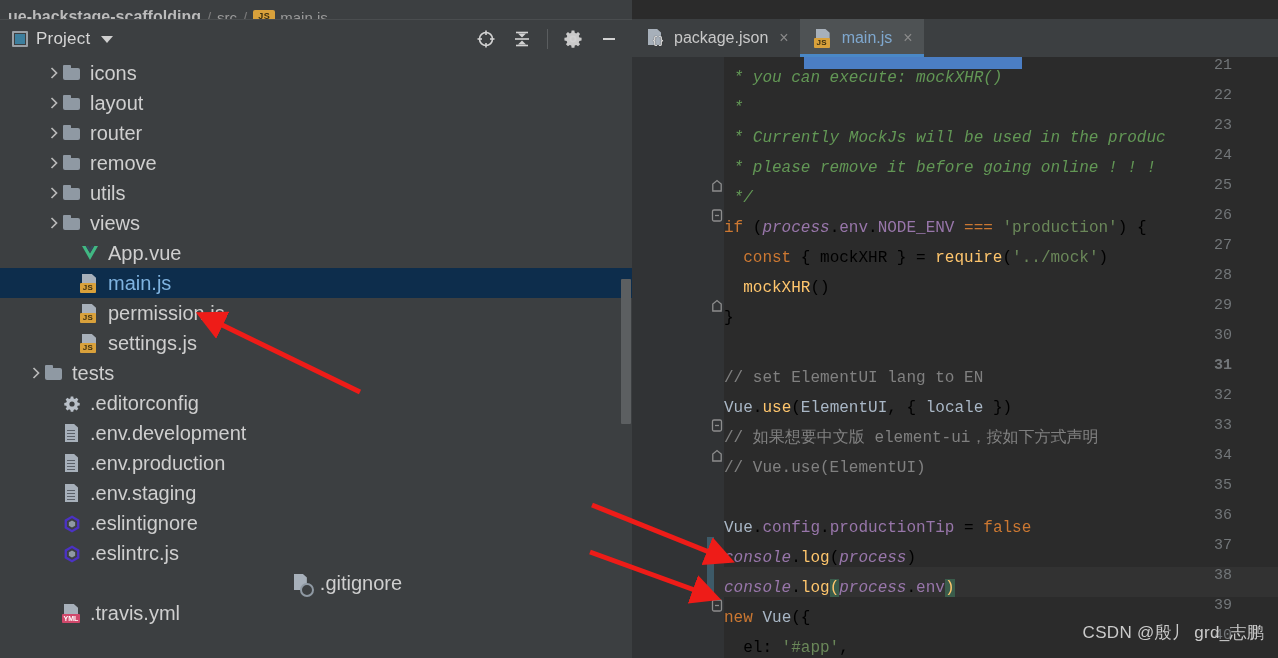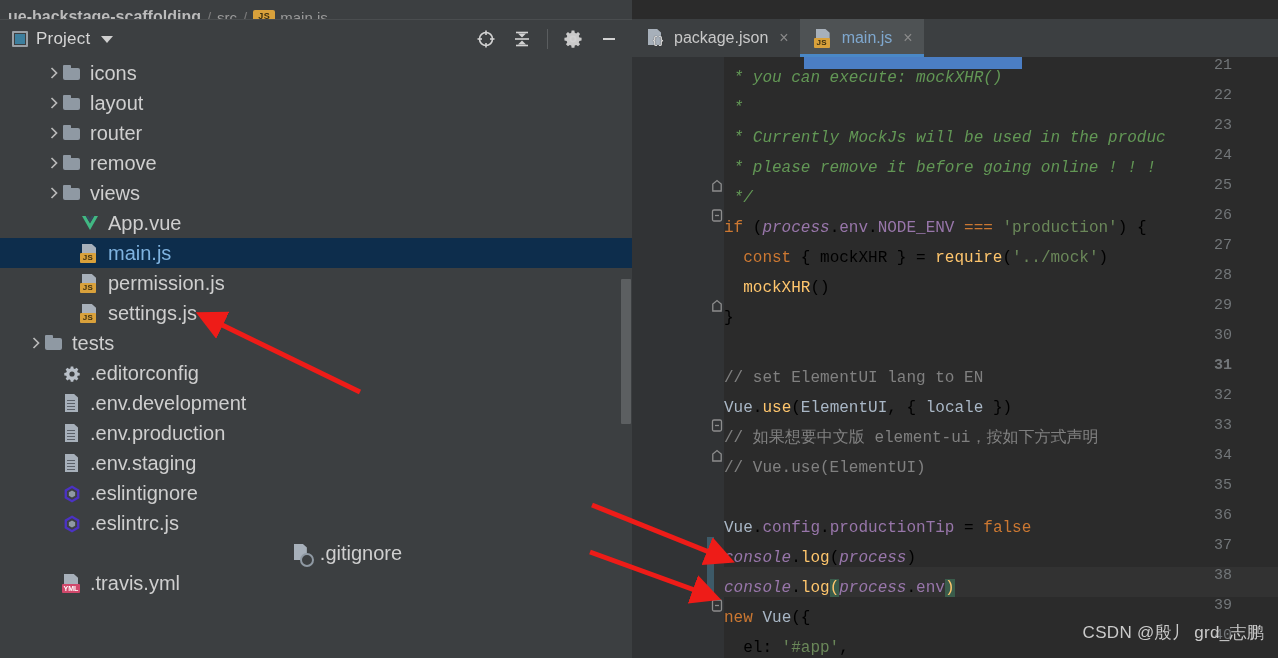--- a/index.html
+++ b/index.html
@@ -402,20 +402,29 @@
           <span class="ficon ic-folder"></span>
           <span class="label">remove</span>
         </div>
         <div class="tree-row" style="padding-left: 46px;">
           <span class="arrow">
             <svg width="10" height="14" viewBox="0 0 10 14">
               <polyline points="2.5,2 7.5,7 2.5,12" fill="none" stroke="#b9b9b9" stroke-width="1.7"></polyline>
             </svg>
           </span>
           <span class="ficon ic-folder"></span>
+          <span class="label">utils</span>
+        </div>
+        <div class="tree-row" style="padding-left: 46px;">
+          <span class="arrow">
+            <svg width="10" height="14" viewBox="0 0 10 14">
+              <polyline points="2.5,2 7.5,7 2.5,12" fill="none" stroke="#b9b9b9" stroke-width="1.7"></polyline>
+            </svg>
+          </span>
+          <span class="ficon ic-folder"></span>
           <span class="label">views</span>
         </div>
         <div class="tree-row" style="padding-left: 64px;">
           <span class="arrow empty">
             <svg width="10" height="14" viewBox="0 0 10 14">
               <polyline points="2.5,2 7.5,7 2.5,12" fill="none" stroke="#b9b9b9" stroke-width="1.7"></polyline>
             </svg>
           </span>
           <span class="ficon ic-vue">
             <svg width="18" height="16" viewBox="0 0 18 16">

